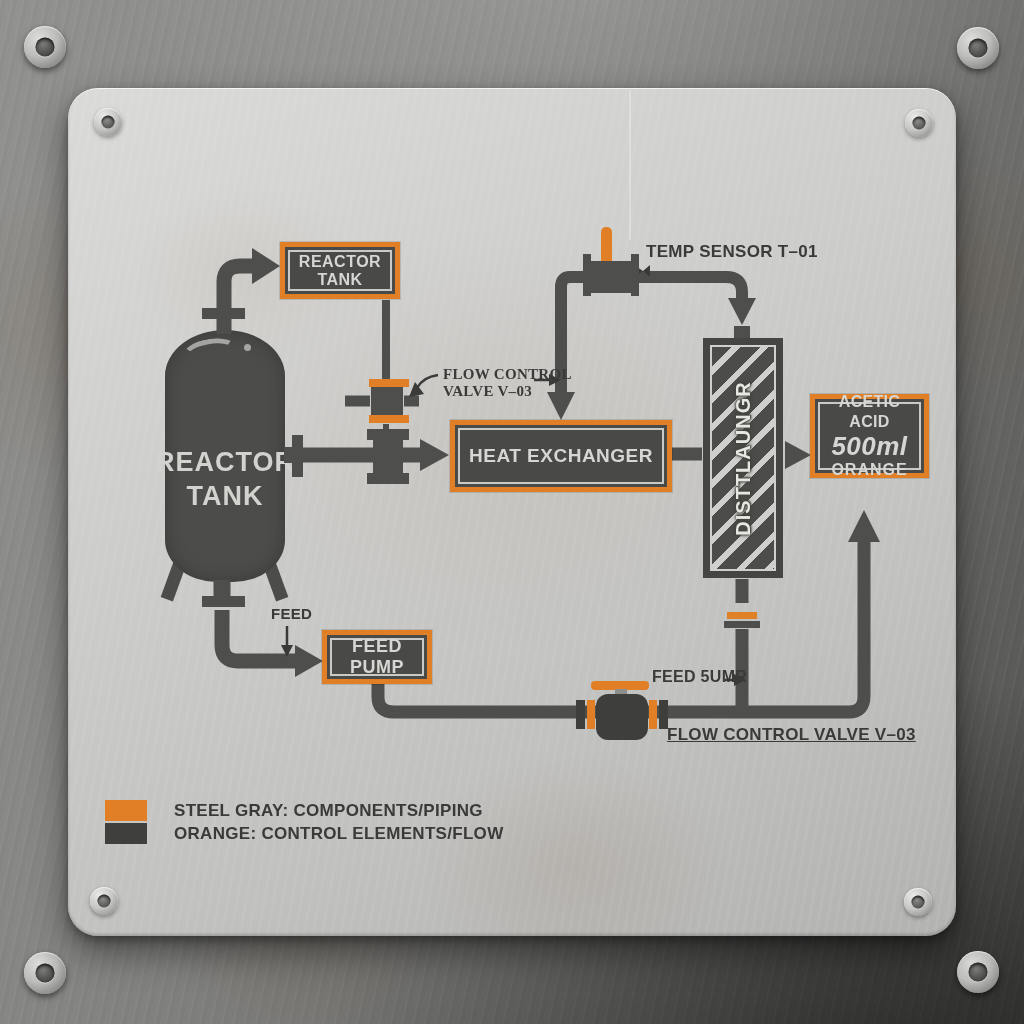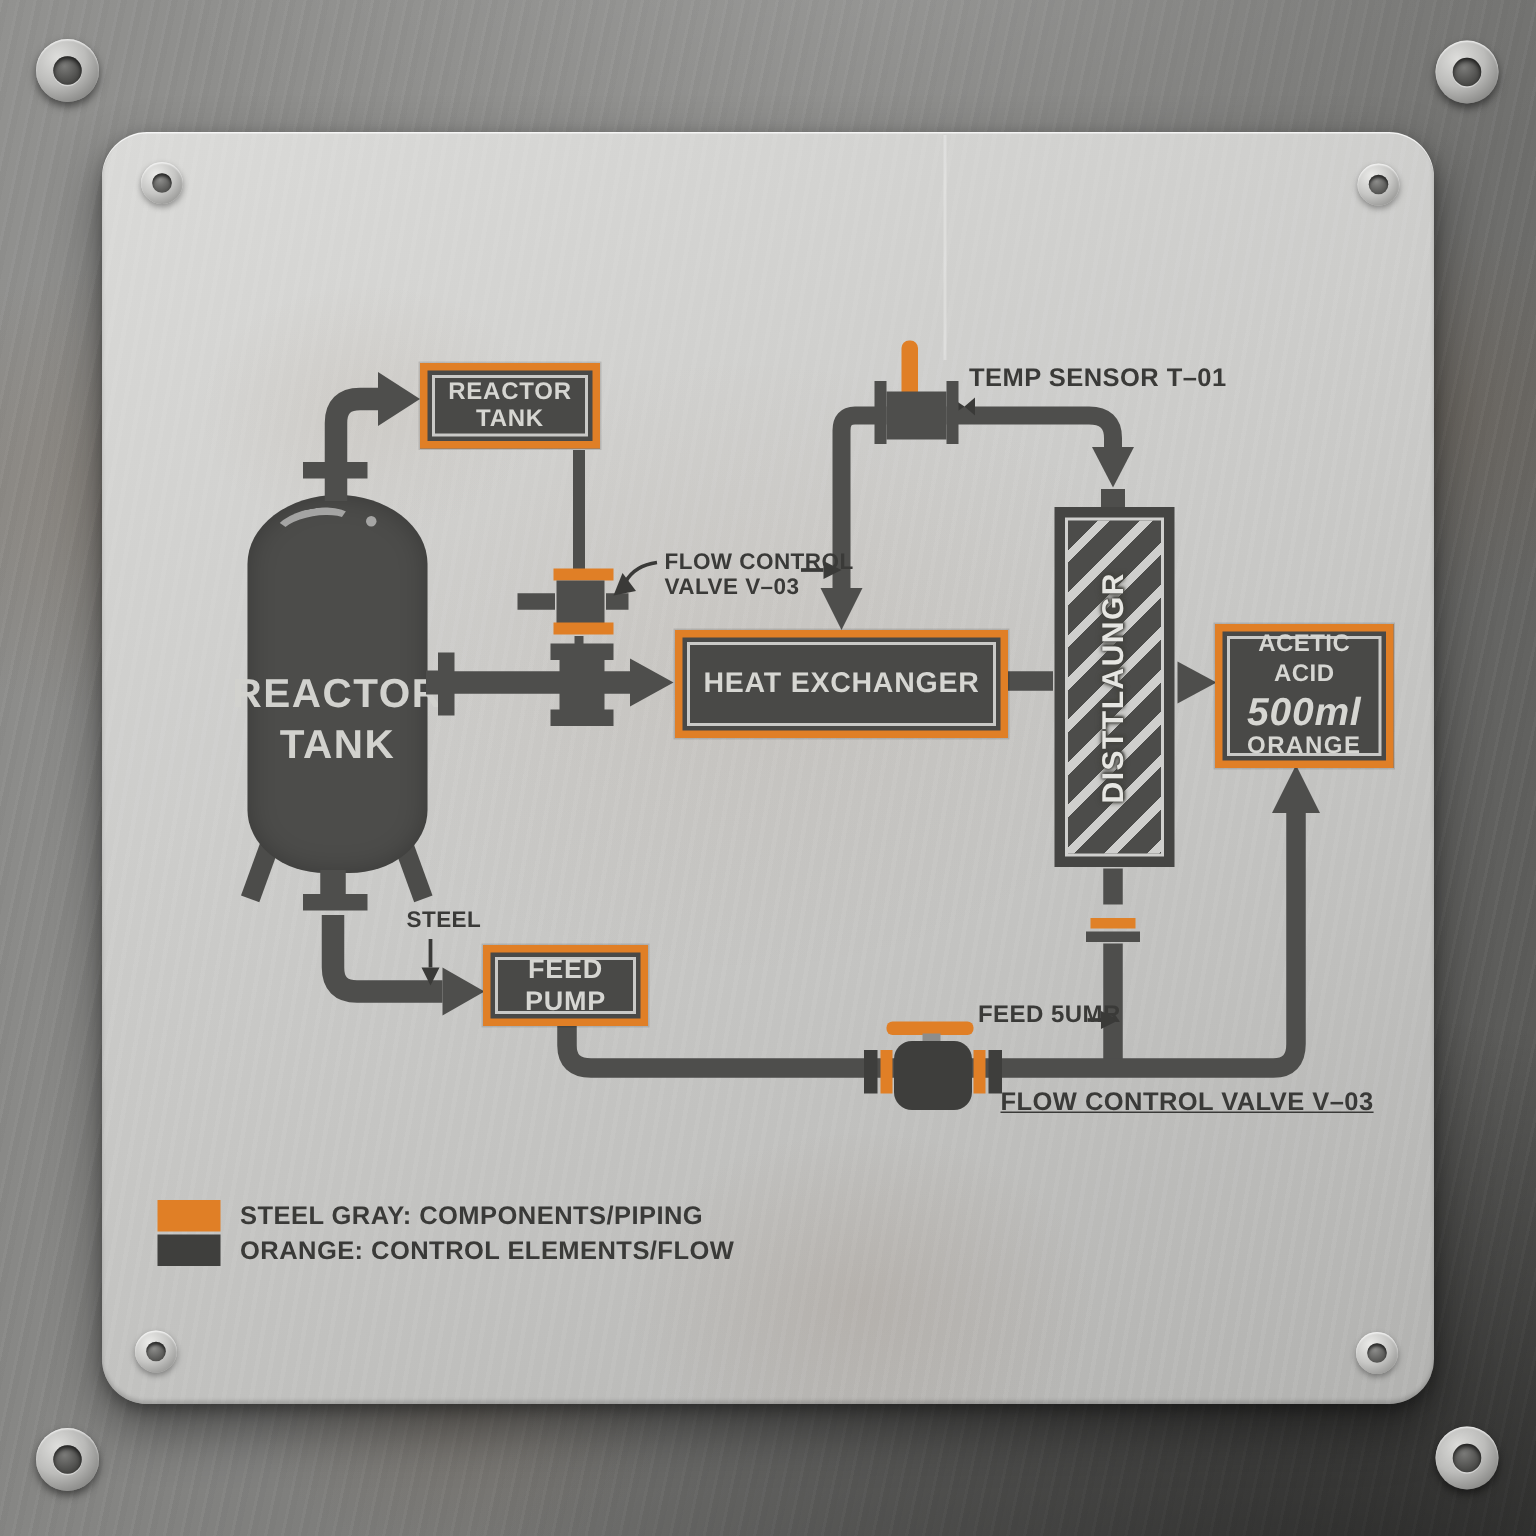--- a/index.html
+++ b/index.html
@@ -52,37 +52,37 @@
   .obox{background:#494947;border:5px solid #e07f26;box-shadow:0 0 0 1px rgba(0,0,0,0.12);}
   .obox .inner{position:absolute;left:3px;top:3px;right:3px;bottom:3px;border:2px solid #c9c9c7;
     display:flex;flex-direction:column;align-items:center;justify-content:center;
     color:#d6d6d2;font-weight:700;text-align:center;}
   .box-reactor{left:280px;top:242px;width:120px;height:57px;}
   .box-reactor .inner{font-size:16px;line-height:18px;letter-spacing:0.5px;}
   .box-hx{left:450px;top:420px;width:222px;height:72px;}
   .box-hx .inner{font-size:19px;letter-spacing:0.5px;}
   .box-pump{left:322px;top:630px;width:110px;height:54px;}
   .box-pump .inner{font-size:18px;letter-spacing:0.5px;text-align:center;}
-  .box-outlet{left:810px;top:416px;width:119px;height:96px;}
+  .box-outlet{left:810px;top:394px;width:119px;height:84px;}
   .box-outlet .l1{font-size:16px;line-height:20px;letter-spacing:0.3px;}
   .box-outlet .l2{font-size:26px;line-height:28px;letter-spacing:0.5px;font-style:italic;}
   .box-outlet .l3{font-size:16px;line-height:20px;letter-spacing:1px;}
   .column{left:703px;top:338px;width:80px;height:240px;background:#454543;}
   .column .hatch{position:absolute;left:7px;top:7px;right:7px;bottom:7px;border:2px solid #d0d0ce;
     background:repeating-linear-gradient(135deg,#4c4c4a 0 14px,#cfcfcd 14px 20px);
     display:flex;align-items:center;justify-content:center;overflow:hidden;}
   .column-label{transform:rotate(-90deg);white-space:nowrap;color:#e6e6e2;font-weight:700;
     font-size:20px;letter-spacing:1px;
     text-shadow:0 0 2px #44443f,0 0 3px #44443f,0 0 4px #44443f,1px 1px 2px #44443f;}
   .steel{background:#4e4e4c;}
   .orange{background:#e07f26;}
   .anno{position:absolute;color:#3a3a38;font-weight:700;letter-spacing:0.3px;white-space:nowrap;}
-  .anno .line{display:block;}
+  .anno .line{display:block;font-family:Liberation Serif, serif;}
   .legend{left:105px;top:800px;display:flex;flex-direction:column;gap:2px;}
-  .legend .row{display:flex;align-items:center;gap:13px;height:21px;}
+  .legend .row{display:flex;align-items:center;gap:27px;height:21px;}
   .legend .sw{width:42px;height:21px;}
   .legend .lbl{font-size:17px;font-weight:700;color:#3a3a38;letter-spacing:0.3px;white-space:nowrap;}
   .probe{border-radius:5px 5px 2px 2px;}
   .vbody{border-radius:12px;background:#3e3e3c;}
 </style>
 </head>
 <body>
 
 <div class="stage">
 
@@ -212,21 +212,21 @@
     <div class="hatch">
       <span class="column-label">DISTTLAUNGR</span>
     </div>
   </div>
 
   <div class="anno" style="left:646px;top:242px;font-size:17px;">TEMP SENSOR T–01</div>
   <div class="anno" style="left:443px;top:366px;font-size:15px;line-height:17px;">
     <span class="line">FLOW CONTROL</span>
     <span class="line">VALVE V–03</span>
   </div>
-  <div class="anno" style="left:271px;top:605px;font-size:15px;">STEEL</div>
+  <div class="anno" style="left:271px;top:605px;font-size:15px;">FEED</div>
   <div class="anno" style="left:652px;top:668px;font-size:16px;">FEED 5UMR</div>
   <div class="anno" style="left:667px;top:725px;font-size:17px;text-decoration:underline;">FLOW CONTROL VALVE V–03</div>
 
   <div class="abs legend">
     <div class="row">
       <div class="sw" style="background: rgb(224, 127, 38);"></div>
       <span class="lbl">STEEL GRAY: COMPONENTS/PIPING</span>
     </div>
     <div class="row">
       <div class="sw" style="background: rgb(63, 63, 61);"></div>

